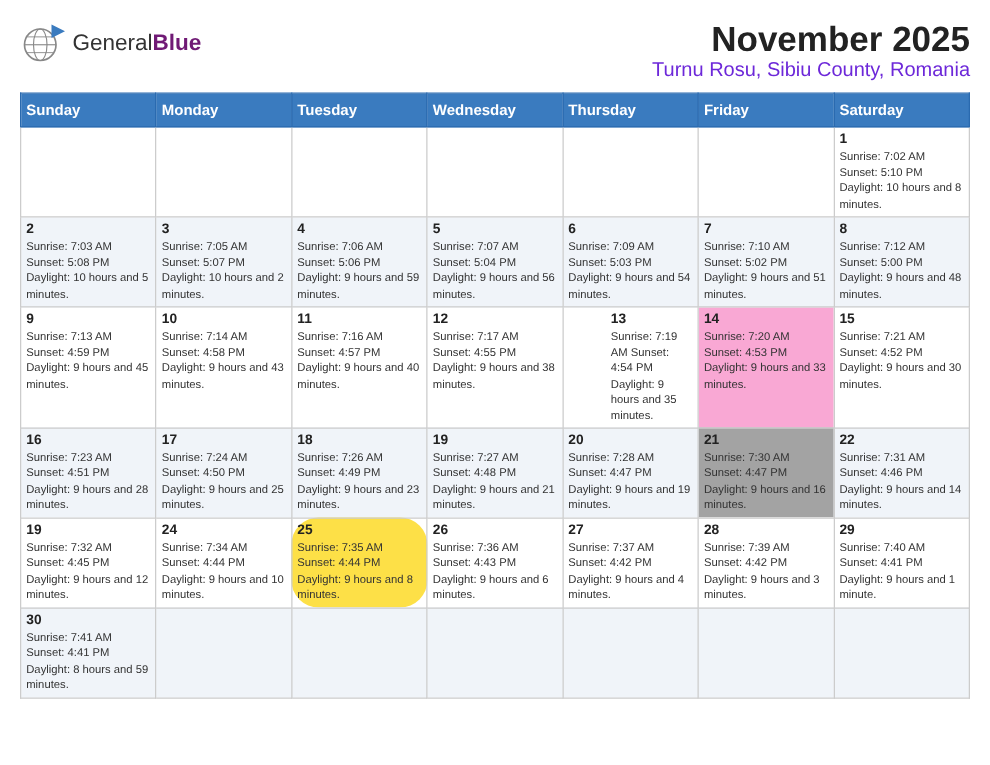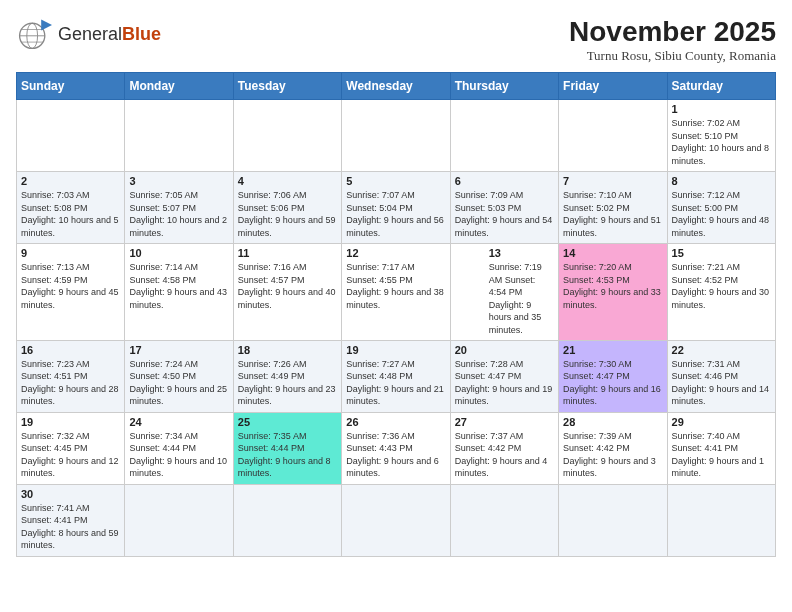--- a/index.html
+++ b/index.html
@@ -27,23 +27,22 @@
     }
     .title-block {
       text-align: right;
     }
     .month-title {
       font-size: 28px;
       font-weight: bold;
       color: #222;
     }
     .location {
-      font-size: 13px;
-      color: #404040;
-      font-family: Liberation Serif, serif;
+      font-size: 16px;
+      color: #6d28d9;
     }
     .calendar {
       width: 100%;
       border-collapse: collapse;
       border: 1px solid #bbb;
     }
     .calendar th {
       background: #3a7bbf;
       color: #fff;
       font-size: 12px;
@@ -92,21 +91,21 @@
 
       <circle cx="18" cy="22" r="14" fill="none" stroke="#888" stroke-width="1.5"></circle>
       <ellipse cx="18" cy="22" rx="6" ry="14" fill="none" stroke="#888" stroke-width="1"></ellipse>
       <line x1="4" y1="22" x2="32" y2="22" stroke="#888" stroke-width="1"></line>
       <line x1="6" y1="15" x2="30" y2="15" stroke="#888" stroke-width="0.8"></line>
       <line x1="6" y1="29" x2="30" y2="29" stroke="#888" stroke-width="0.8"></line>
 
       <polygon points="28,4 40,10 28,16" fill="#3a7bbf"></polygon>
     </svg>
     <div>
-      <div style="font-size:18px; color:#333;">General<span style="color:#c2410c; font-weight:bold;">Blue</span></div>
+      <div style="font-size:18px; color:#333;">General<span style="color:#701a75; font-weight:bold;">Blue</span></div>
     </div>
   </div>
   <div class="title-block">
     <div class="month-title">November 2025</div>
     <div class="location">Turnu Rosu, Sibiu County, Romania</div>
   </div>
 </div>
 
 <table class="calendar">
   <thead>
@@ -247,21 +246,21 @@
           <div class="day-info">Sunrise: 7:27 AM
 Sunset: 4:48 PM
 Daylight: 9 hours and 21 minutes.</div>
         </td>
         <td style="background: rgb(240, 244, 249);">
           <span class="day-num">20</span>
           <div class="day-info">Sunrise: 7:28 AM
 Sunset: 4:47 PM
 Daylight: 9 hours and 19 minutes.</div>
         </td>
-        <td style="background: #c4b5fd;">
+        <td style="background: #a3a3a3;">
           <span class="day-num">21</span>
           <div class="day-info">Sunrise: 7:30 AM
 Sunset: 4:47 PM
 Daylight: 9 hours and 16 minutes.</div>
         </td>
         <td style="background: rgb(240, 244, 249);">
           <span class="day-num">22</span>
           <div class="day-info">Sunrise: 7:31 AM
 Sunset: 4:46 PM
 Daylight: 9 hours and 14 minutes.</div>
@@ -273,21 +272,21 @@
           <div class="day-info">Sunrise: 7:32 AM
 Sunset: 4:45 PM
 Daylight: 9 hours and 12 minutes.</div>
         </td>
         <td style="background: rgb(255, 255, 255);">
           <span class="day-num">24</span>
           <div class="day-info">Sunrise: 7:34 AM
 Sunset: 4:44 PM
 Daylight: 9 hours and 10 minutes.</div>
         </td>
-        <td style="background: #5eead4;">
+        <td style="background: #fde047; border-radius: 22px;">
           <span class="day-num">25</span>
           <div class="day-info">Sunrise: 7:35 AM
 Sunset: 4:44 PM
 Daylight: 9 hours and 8 minutes.</div>
         </td>
         <td style="background: rgb(255, 255, 255);">
           <span class="day-num">26</span>
           <div class="day-info">Sunrise: 7:36 AM
 Sunset: 4:43 PM
 Daylight: 9 hours and 6 minutes.</div>

